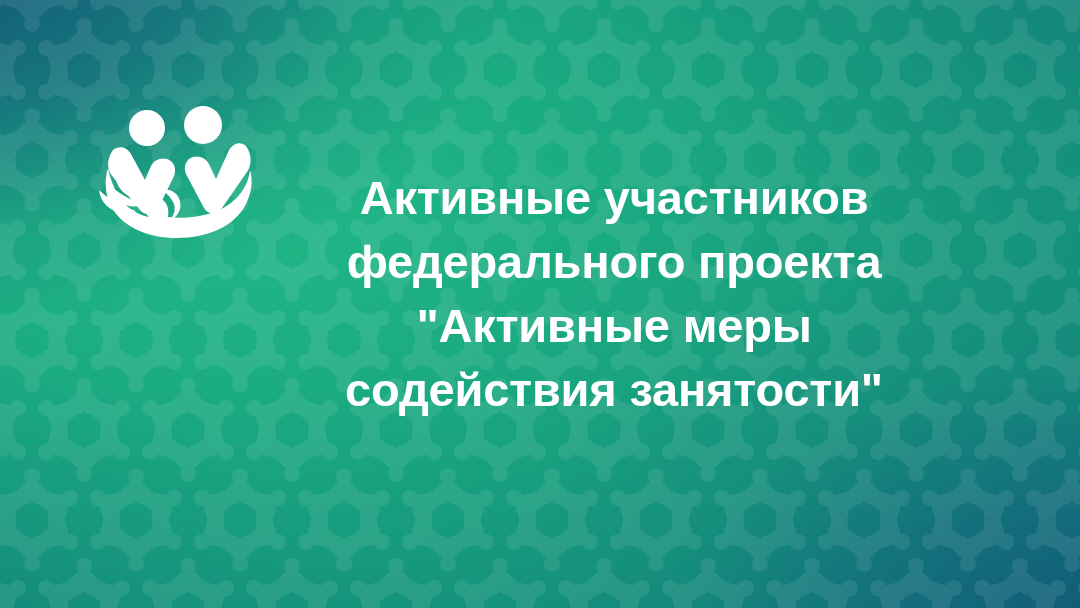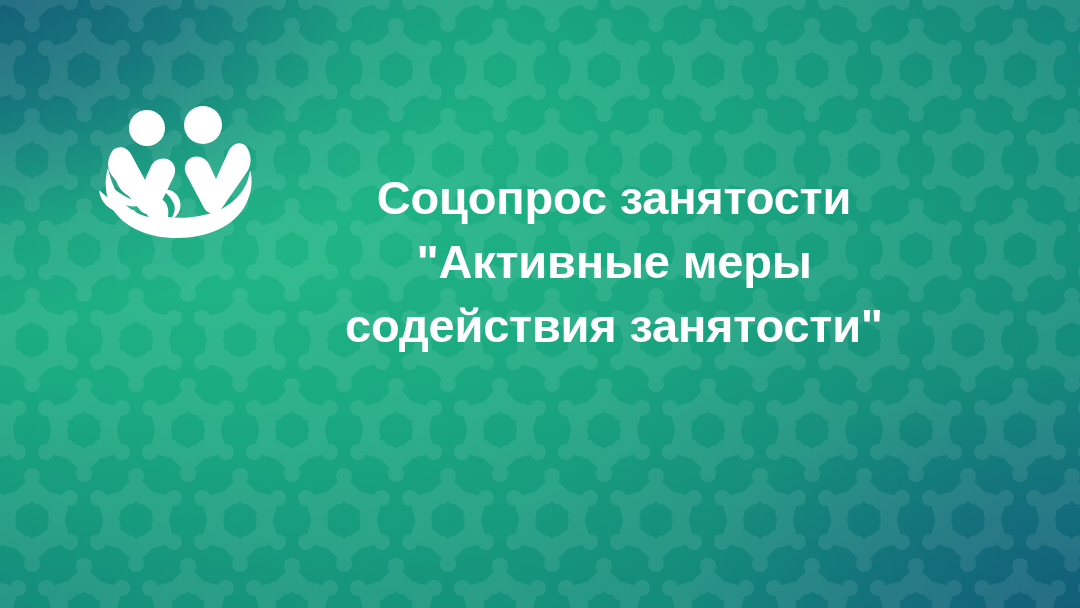--- a/index.html
+++ b/index.html
@@ -213,18 +213,19 @@
         <path d="M 66 86
                  C 74 84, 82 89, 84 97
                  C 86 105, 82 113, 74 116
                  C 79 110, 80 103, 77 98
                  C 74 92, 70 89, 66 86 Z"></path>
       </g>
     </svg>
   </div>
 
   <div id="title-block">
-    <div class="title-line">Соцопрос занятости</div>
+    <div class="title-line">Активные участников</div>
+    <div class="title-line">федерального проекта</div>
     <div class="title-line">"Активные меры</div>
     <div class="title-line">содействия занятости"</div>
   </div>
 
 </div>
 
 </body></html>

